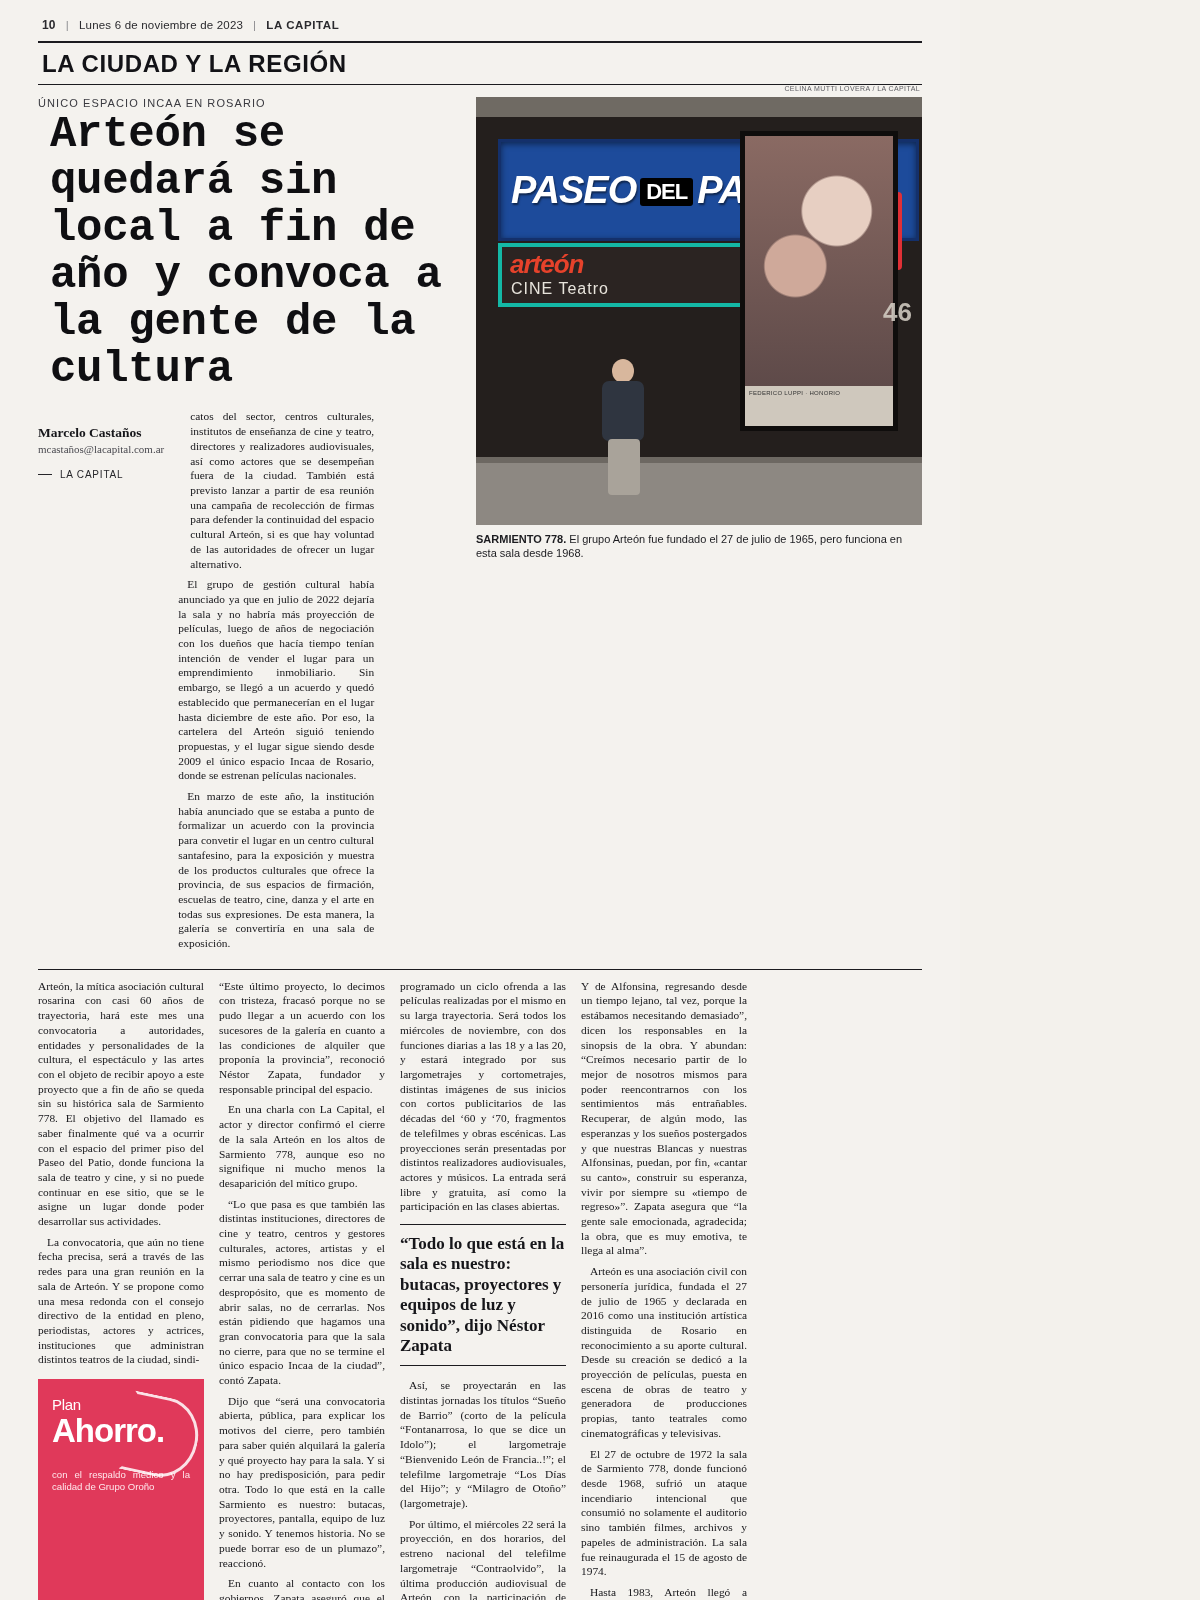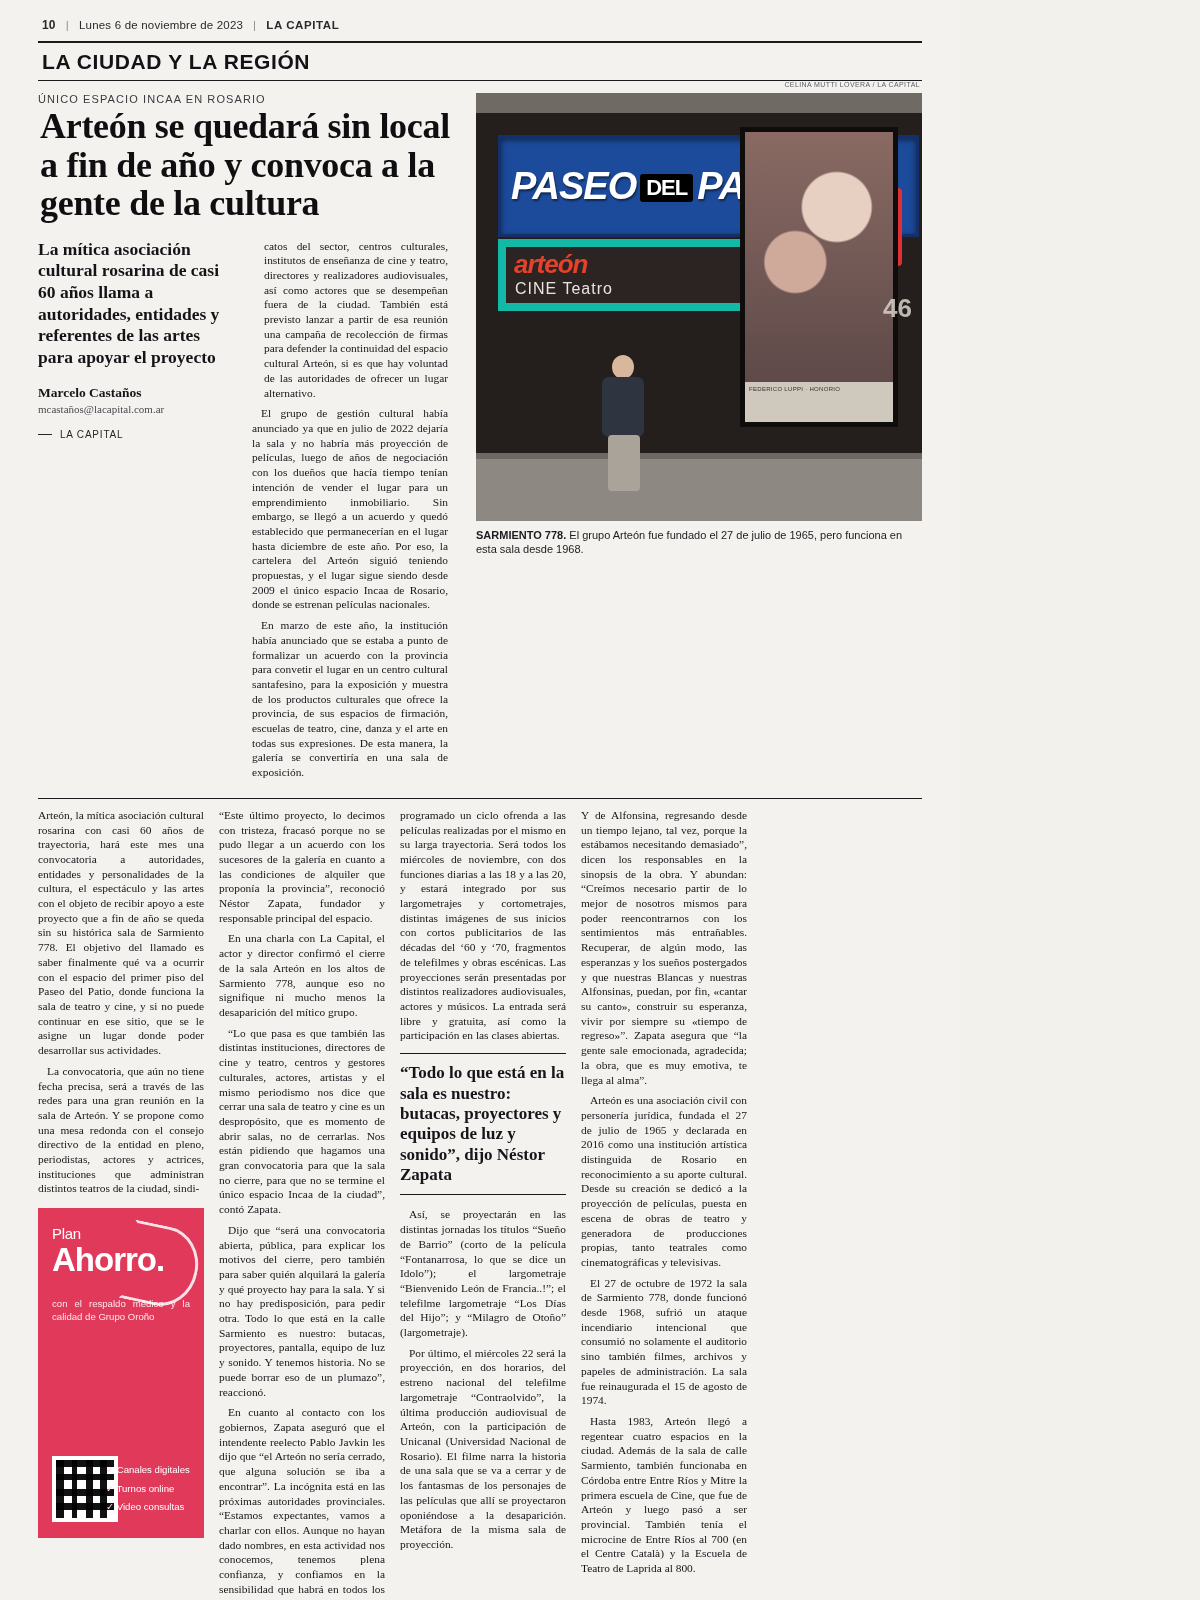--- a/index.html
+++ b/index.html
@@ -27,45 +27,45 @@
   .masthead .pg{font-weight:bold;font-size:12px;}
   .masthead .sep{color:#8c8c90;}
   .masthead .paper{font-weight:bold;letter-spacing:.6px;}
   .section-rule{
     border-top:2px solid #1b1b1f;
     margin:9px 0 0 0;
   }
   .section-title{
     font-family:"Liberation Sans",sans-serif;
     font-weight:bold;
-    font-size:21px;
+    font-size:24px;
     letter-spacing:.6px;
     padding:7px 0 6px 4px;
     color:#131317;
   }
   .section-rule2{border-top:1.5px solid #1b1b1f;}
   
   .upper{
     display:flex;
     gap:18px;
     margin-top:12px;
   }
   .headline-col{width:420px;}
   .kicker{
     font-family:Liberation Sans, sans-serif;
     font-size:11px;letter-spacing:1.1px;
     color:#3a3a40;
     margin-bottom:2px;
   }
   h1.headline{
-    font-family:Liberation Serif, serif;
+    font-family:Liberation Mono, monospace;
     font-weight:bold;
-    font-size:36px;
+    font-size:44px;
     line-height:1.07;
-    margin:0 0 16px 2px;
+    margin:0 0 16px 12px;
     letter-spacing:-.3px;
     color:#0f0f12;
   }
   .lede{
     font-family:"Liberation Serif",serif;
     font-weight:bold;
     font-size:17.5px;
     line-height:1.24;
     width:200px;
     color:#141418;
@@ -153,21 +153,21 @@
   .ph-bag:before{
     content:"";position:absolute;left:18px;top:-12px;width:40px;height:18px;
     border:4px solid #e03036;border-bottom:none;border-radius:18px 18px 0 0;
   }
   .ph-bag .sun{
     position:absolute;left:17px;top:16px;width:42px;height:42px;border-radius:50%;
     background:#f6d24a;
   }
   .ph-sub{
     position:absolute;left:22px;top:146px;width:300px;height:56px;
-    background:#2b2422;border:8px solid #14b8a6;
+    background:#2b2422;border:4px solid #14b8a6;
   }
   .ph-sub .arteon{
     font-family:"Liberation Sans",sans-serif;font-weight:bold;font-style:italic;
     color:#e6422b;font-size:26px;margin:2px 0 0 8px;letter-spacing:-1px;
   }
   .ph-sub .cine{
     font-family:"Liberation Sans",sans-serif;font-size:16px;color:#e8e4dc;
     margin-left:9px;letter-spacing:1px;
   }
   .ph-sub .masks{
@@ -304,21 +304,20 @@
   <div class="section-rule2"></div>
 
   <div class="upper">
 
     <div class="headline-col">
       <div class="kicker">ÚNICO ESPACIO INCAA EN ROSARIO</div>
       <h1 class="headline">Arteón se quedará sin local a fin de año y convoca a la gente de la cultura</h1>
 
       <div class="twocol-top">
         <div>
-          <div class="lede">La mítica asociación cultural rosarina de casi 60 años llama a autoridades, entidades y referentes de las artes para apoyar el proyecto</div>
           <div class="byline">
             <div class="name">Marcelo Castaños</div>
             <div class="mail">mcastaños@lacapital.com.ar</div>
           </div>
           <div class="credit-line">LA CAPITAL</div>
         </div>
 
         <div class="mini-col">
           <p class="first">catos del sector, centros culturales, institutos de enseñanza de cine y teatro, directores y realizadores audiovisuales, así como actores que se desempeñan fuera de la ciudad. También está previsto lanzar a partir de esa reunión una campaña de recolección de firmas para defender la continuidad del espacio cultural Arteón, si es que hay voluntad de las autoridades de ofrecer un lugar alternativo.</p>
           <p>El grupo de gestión cultural había anunciado ya que en julio de 2022 dejaría la sala y no habría más proyección de películas, luego de años de negociación con los dueños que hacía tiempo tenían intención de vender el lugar para un emprendimiento inmobiliario. Sin embargo, se llegó a un acuerdo y quedó establecido que permanecerían en el lugar hasta diciembre de este año. Por eso, la cartelera del Arteón siguió teniendo propuestas, y el lugar sigue siendo desde 2009 el único espacio Incaa de Rosario, donde se estrenan películas nacionales.</p>

